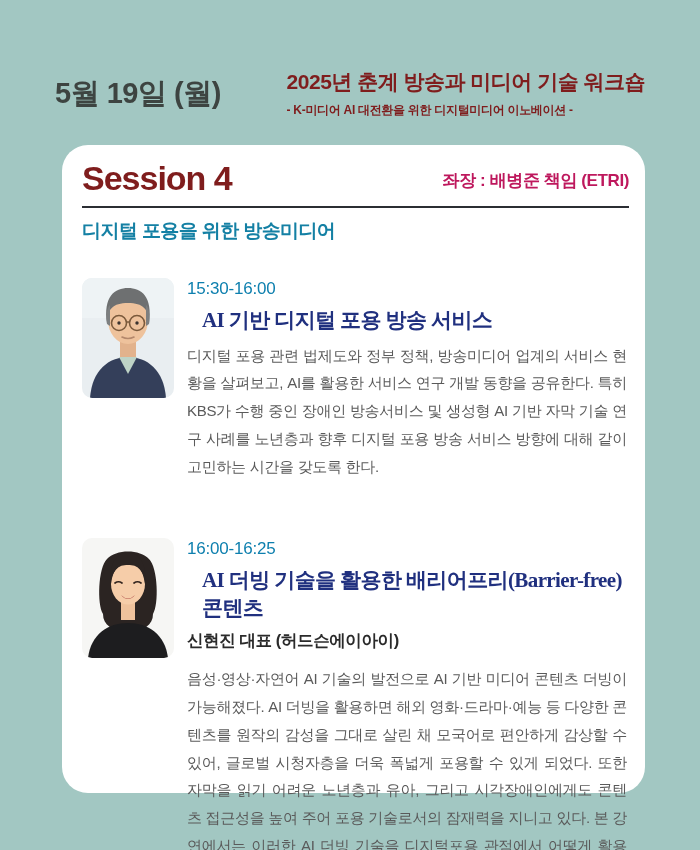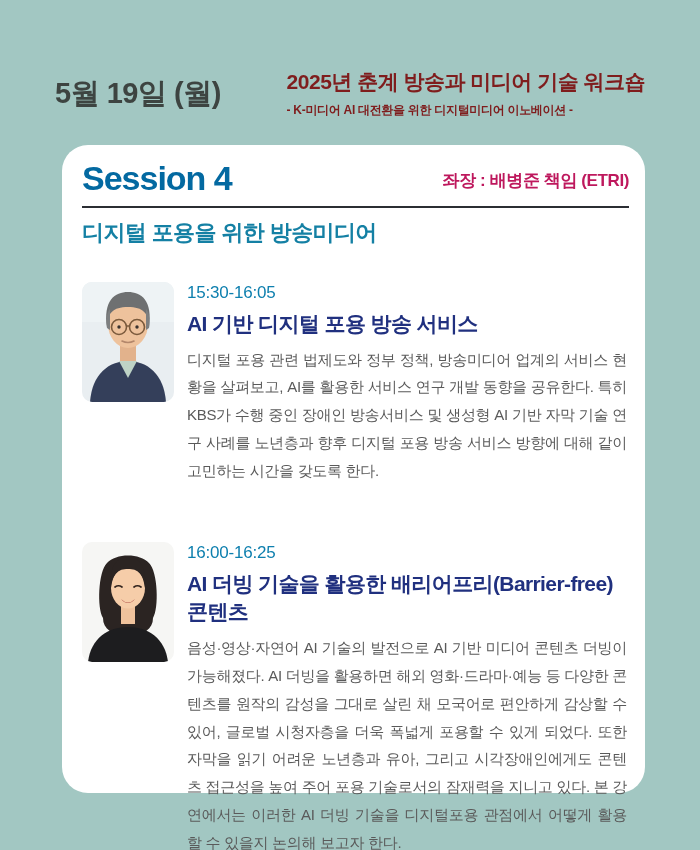--- a/index.html
+++ b/index.html
@@ -51,38 +51,38 @@
   }
   .card-head {
     display: flex;
     justify-content: space-between;
     align-items: flex-end;
     padding-bottom: 9px;
   }
   .session-label {
     font-size: 34px;
     font-weight: 800;
-    color: #0369a1;
+    color: #7f1d1d;
     letter-spacing: -1px;
     line-height: 1.05;
   }
   .chair-label {
     font-size: 17px;
     font-weight: 600;
     color: #be185d;
     padding-bottom: 5px;
     letter-spacing: -0.4px;
   }
   .divider {
     border: none;
     border-top: 2.5px solid #2b2e33;
     margin: 0 0 10px 0;
   }
   .section-title {
-    font-size: 22px;
+    font-size: 19px;
     font-weight: 800;
     color: #1480a4;
     letter-spacing: -0.6px;
   }
 
   
   .session {
     display: flex;
     gap: 13px;
     align-items: flex-start;
@@ -102,21 +102,22 @@
     font-size: 17px;
     font-weight: 500;
     margin: 1px 0 7px 0;
     letter-spacing: -0.2px;
   }
   .s-title {
     color: #20307f;
     font-size: 21px;
     font-weight: 700;
     letter-spacing: -0.6px;
-    margin: 0 0 8px 0;
+    margin: 0 0 8px 15px;
+    font-family: Liberation Serif, serif;
   }
   .speaker {
     color: #2a2a2a;
     font-size: 16.5px;
     font-weight: 600;
     letter-spacing: -0.4px;
     margin: 0 0 13px 0;
   }
   .desc {
     color: #5a5a5a;
@@ -163,21 +164,21 @@
         <path d="M67 46 C68 36 67 30 64 27 L64 48 Z" fill="#7d7f80"></path>
         <circle cx="37" cy="45" r="7.5" fill="none" stroke="#7b5a3c" stroke-width="1.6"></circle>
         <circle cx="55" cy="45" r="7.5" fill="none" stroke="#7b5a3c" stroke-width="1.6"></circle>
         <line x1="44.5" y1="44" x2="47.5" y2="44" stroke="#7b5a3c" stroke-width="1.6"></line>
         <circle cx="37" cy="45" r="1.7" fill="#3a322e"></circle>
         <circle cx="55" cy="45" r="1.7" fill="#3a322e"></circle>
         <path d="M40 59 Q46 62 52 59" stroke="#b3876b" stroke-width="1.6" fill="none" stroke-linecap="round"></path>
       </svg>
     </div>
     <div class="session-body">
-      <div class="time">15:30-16:05</div>
+      <div class="time">15:30-16:00</div>
       <div class="s-title">AI 기반 디지털 포용 방송 서비스</div>
       <div class="desc">디지털 포용 관련 법제도와 정부 정책, 방송미디어 업계의 서비스 현황을 살펴보고, AI를 활용한 서비스 연구 개발 동향을 공유한다. 특히 KBS가 수행 중인 장애인 방송서비스 및 생성형 AI 기반 자막 기술 연구 사례를 노년층과 향후 디지털 포용 방송 서비스 방향에 대해 같이 고민하는 시간을 갖도록 한다.</div>
     </div>
   </div>
 
   <div class="session second">
     <div class="photo">
       <svg viewBox="0 0 92 120">
         <rect width="92" height="120" fill="#f6f6f4"></rect>
         <path d="M21 76 C15 66 16 30 25 21 C34 11 58 11 67 21 C76 30 77 66 71 76 C71 87 62 93 46 93 C30 93 21 87 21 76 Z" fill="#2b2422"></path>
@@ -186,17 +187,18 @@
         <ellipse cx="46" cy="46" rx="17" ry="20.5" fill="#f6cda9"></ellipse>
         <path d="M29 46 C27 24 35 15 46 15 C57 15 65 24 63 46 C61 31 56 27 46 27 C36 27 31 31 29 46 Z" fill="#2b2422"></path>
         <path d="M33 45 q3.5 -2.5 7 0" stroke="#33251f" stroke-width="1.7" fill="none" stroke-linecap="round"></path>
         <path d="M52 45 q3.5 -2.5 7 0" stroke="#33251f" stroke-width="1.7" fill="none" stroke-linecap="round"></path>
         <path d="M39 57 Q46 64 53 57 Q50 61 46 61 Q42 61 39 57 Z" fill="#b2574f"></path>
       </svg>
     </div>
     <div class="session-body">
       <div class="time">16:00-16:25</div>
       <div class="s-title">AI 더빙 기술을 활용한 배리어프리(Barrier-free) 콘텐츠</div>
+      <div class="speaker">신현진 대표 (허드슨에이아이)</div>
       <div class="desc">음성·영상·자연어 AI 기술의 발전으로 AI 기반 미디어 콘텐츠 더빙이 가능해졌다. AI 더빙을 활용하면 해외 영화·드라마·예능 등 다양한 콘텐츠를 원작의 감성을 그대로 살린 채 모국어로 편안하게 감상할 수 있어, 글로벌 시청자층을 더욱 폭넓게 포용할 수 있게 되었다. 또한 자막을 읽기 어려운 노년층과 유아, 그리고 시각장애인에게도 콘텐츠 접근성을 높여 주어 포용 기술로서의 잠재력을 지니고 있다. 본 강연에서는 이러한 AI 더빙 기술을 디지털포용 관점에서 어떻게 활용할 수 있을지 논의해 보고자 한다.</div>
     </div>
   </div>
 
 </div>
 
 </body></html>

